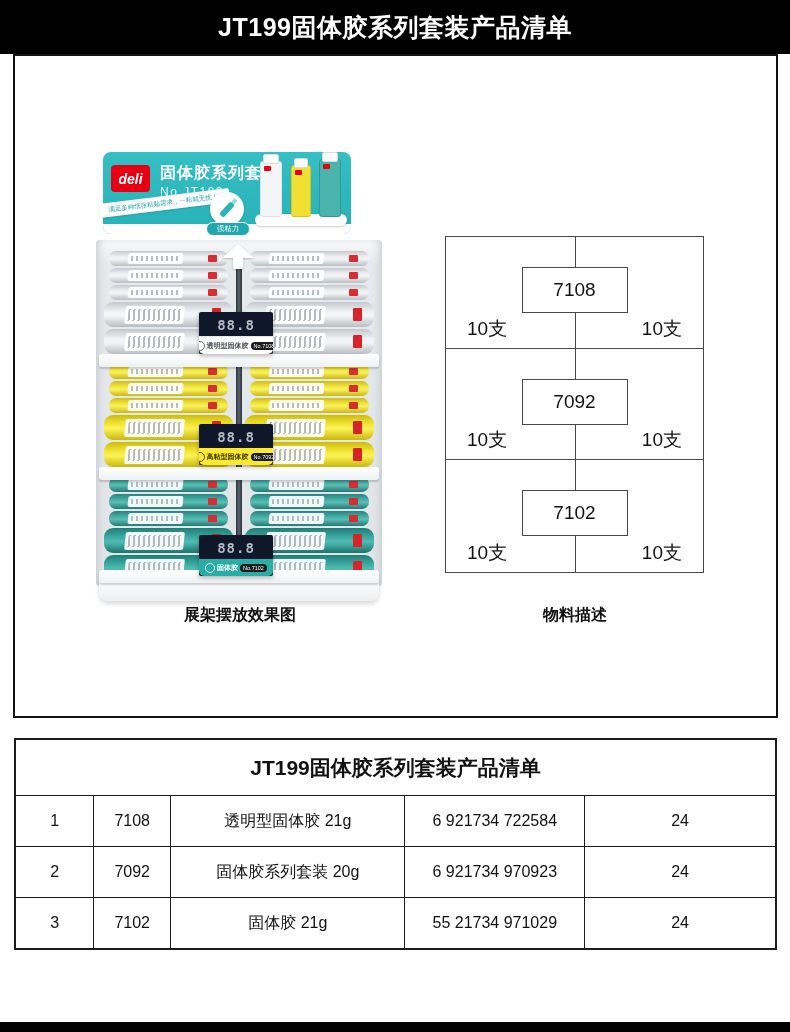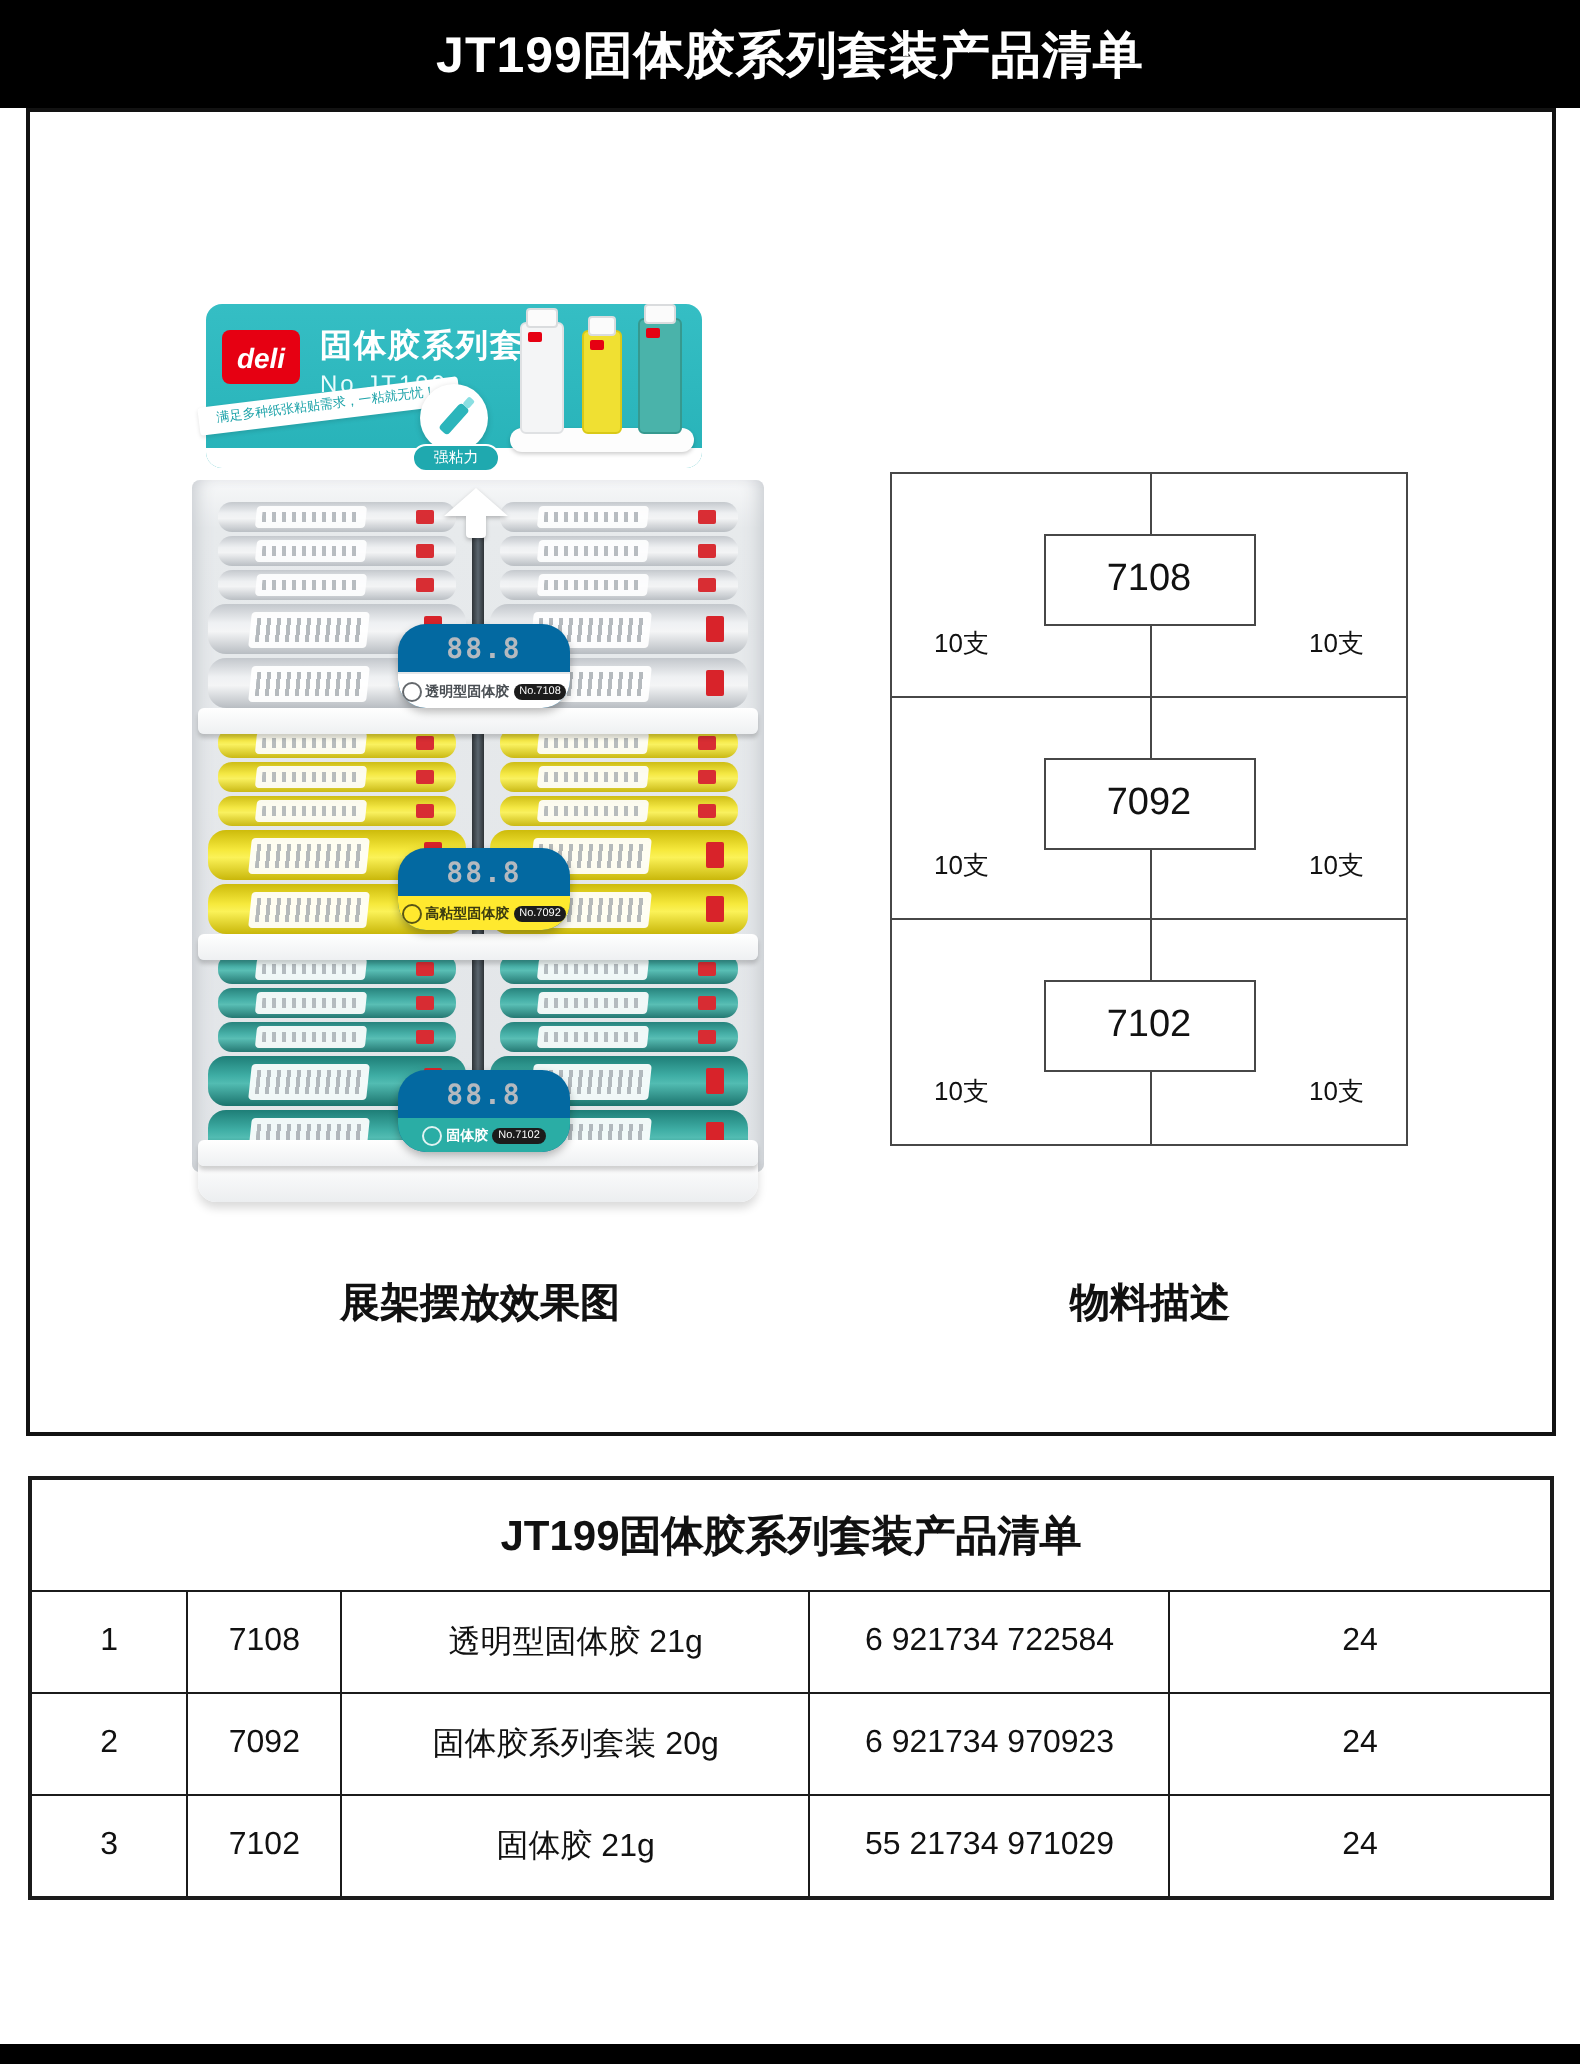--- a/index.html
+++ b/index.html
@@ -59,45 +59,45 @@
   .g-yellow .stick{background:linear-gradient(180deg,#cdbb0b,#f6e93c 40%,#fbf258 55%,#c9b70a);}
   .g-teal .stick{background:linear-gradient(180deg,#1e7e77,#3faea5 40%,#52bcb2 55%,#1b736d);}
   .stick .lbl{position:absolute;left:16%;top:14%;width:46%;height:72%;background:rgba(255,255,255,.93);border-radius:2px;transform:skewX(-6deg);}
   .stick .lbl::before{content:"";position:absolute;inset:3px 3px;background:repeating-linear-gradient(90deg,#969da3 0 2px,transparent 2px 5px);opacity:.7;}
   .stick .logo{position:absolute;right:9%;top:24%;width:9px;height:52%;background:#d8232a;border-radius:1px;}
   .shelf-lip{left:99px;width:280px;height:13px;background:linear-gradient(180deg,#ffffff,#eef0f2);border-radius:3px;
              box-shadow:0 2px 2px rgba(0,0,0,.18);z-index:3;}
   .lip1{top:354px;} .lip2{top:467px;} .lip3{top:570px;}
 
   
-  .price-tag{left:199px;width:86px;background:#0369a1;border-radius:14px;box-shadow:0 2px 4px rgba(0,0,0,.28);z-index:5;overflow:hidden;}
+  .price-tag{left:199px;width:74px;background:#0f172a;border-radius:2px;box-shadow:0 2px 4px rgba(0,0,0,.28);z-index:5;overflow:hidden;}
   .tag1{top:312px;} .tag2{top:424px;} .tag3{top:535px;}
   .price{height:24px;font-family:"DejaVu Sans Mono",monospace;font-size:14px;font-weight:bold;color:#b4b9bf;
          text-align:center;line-height:26px;letter-spacing:1px;}
   .tag-strip{height:17px;display:flex;align-items:center;justify-content:center;gap:2px;padding:0 2px;border-radius:0 0 5px 5px;}
   .tag-strip .tag-icon{width:8px;height:8px;border:1px solid currentColor;border-radius:50%;flex:none;opacity:.85;}
   .tag-strip .tag-label{font-size:7px;font-weight:bold;white-space:nowrap;}
   .tag-strip .tag-pill{background:#1c1c1c;color:#fff;font-size:5.5px;line-height:8px;border-radius:5px;padding:0 3px;white-space:nowrap;}
   .t0{background:#fff;color:#4a4f54;border-top:1px solid #e4e6e8;}
   .t1{background:#ffe92e;color:#3b3b10;}
   .t2{background:#2aada5;color:#fff;}
 
   
-  .caption{top:638px;font-size:20px;font-weight:600;text-align:center;color:#111;}
+  .caption{top:605px;font-size:16px;font-weight:600;text-align:center;color:#111;}
   .caption-left{left:95px;width:290px;}
   .caption-right{left:445px;width:260px;}
 
   
   .diagram{left:445px;top:236px;width:259px;height:337px;border:1px solid #474747;box-sizing:border-box;background:#fff;}
   .diagram::before{content:"";position:absolute;left:50%;top:0;bottom:0;width:1px;background:#474747;}
   .diag-row{position:relative;height:111.6px;border-bottom:1px solid #474747;box-sizing:border-box;}
   .diag-row:last-child{border-bottom:none;}
   .code-box{position:absolute;left:50%;transform:translateX(-50%);top:30px;width:106px;height:46px;background:#fff;
             border:1px solid #474747;z-index:2;display:flex;align-items:center;justify-content:center;font-size:19px;color:#111;box-sizing:border-box;}
-  .qty{position:absolute;bottom:17px;font-size:13px;color:#111;}
+  .qty{position:absolute;bottom:6px;font-size:19px;color:#111;}
   .qty-left{left:21px;} .qty-right{right:21px;}
 
   
   .pt-table{left:14px;top:738px;width:763px;border-collapse:collapse;table-layout:fixed;}
   .pt-table th,.pt-table td{border:1.5px solid #1b1b1b;text-align:center;vertical-align:middle;padding:0;}
   .pt-table{border:2px solid #1b1b1b;}
   .pt-title td{height:55px;font-size:21px;font-weight:bold;}
   .pt-head th{height:52px;font-size:16.5px;font-weight:bold;}
   .pt-row td{height:50px;font-size:16px;font-weight:normal;}
 

